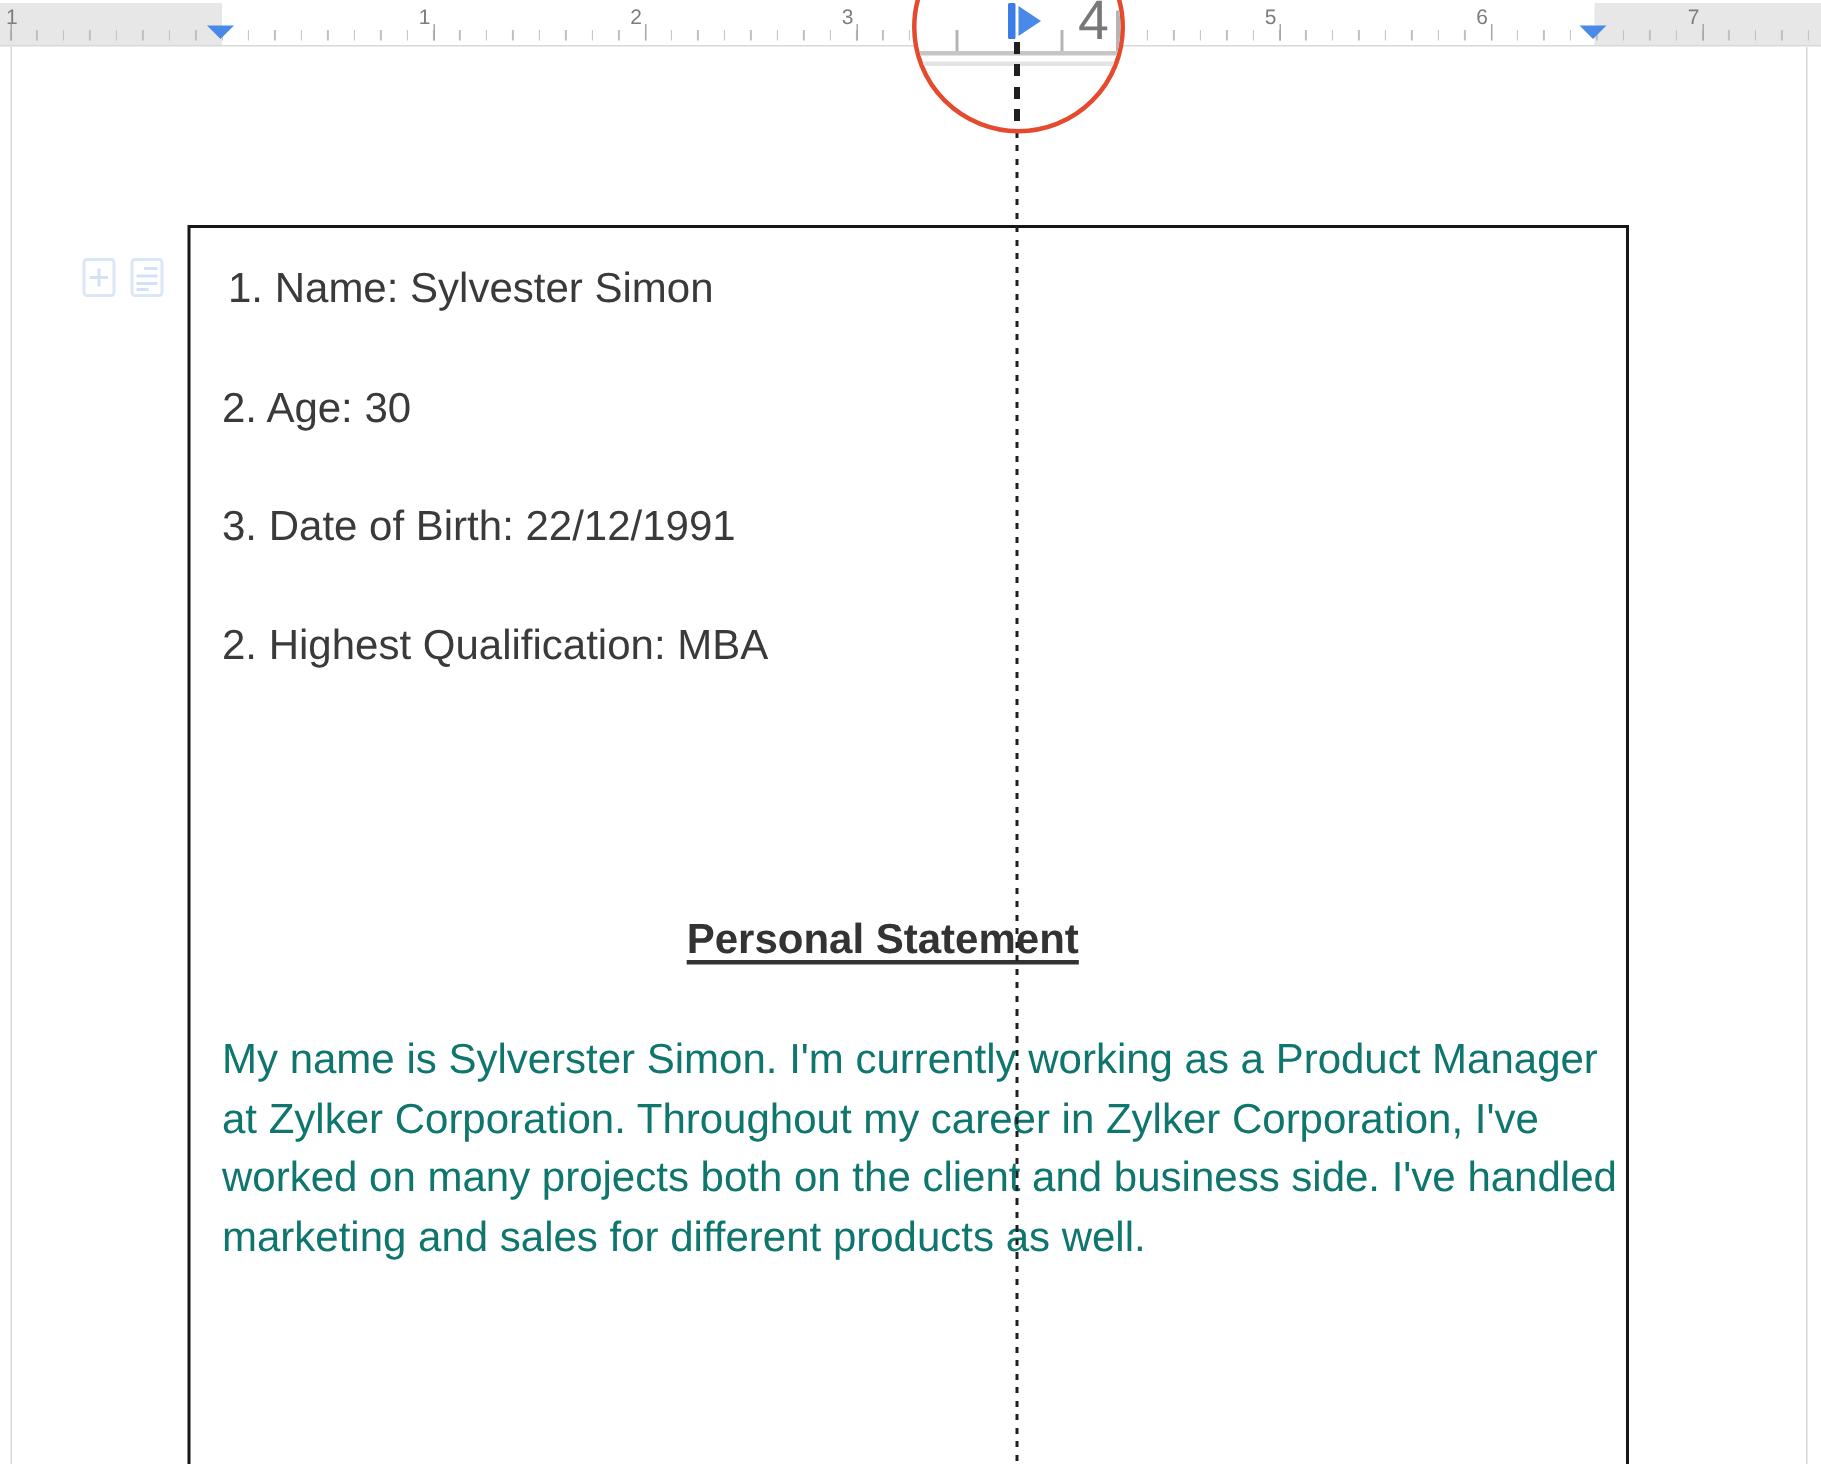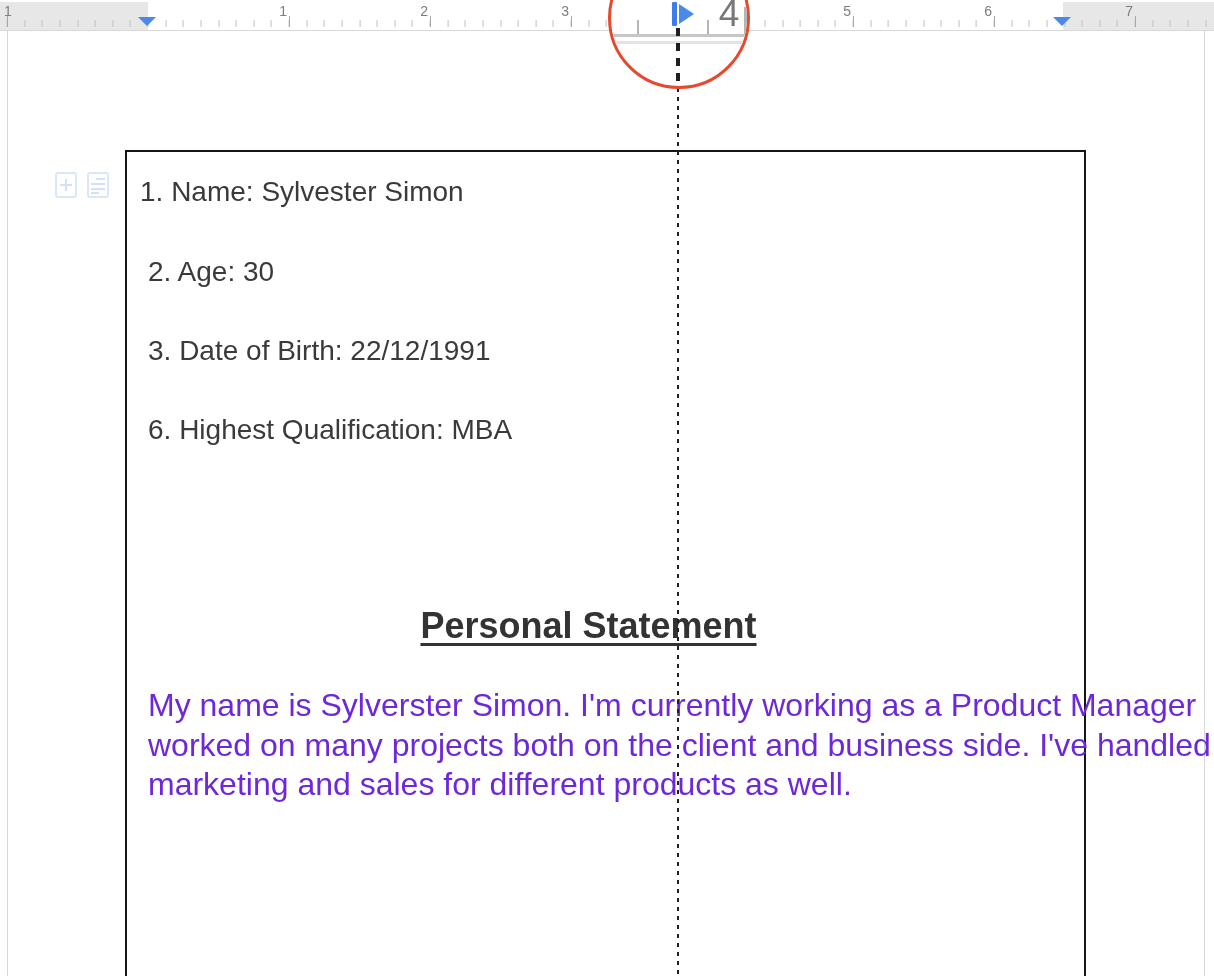--- a/index.html
+++ b/index.html
@@ -31,24 +31,24 @@
   
   .m-icon{position:absolute;width:18px;height:22px;border:2px solid #dbe6f8;
           border-radius:3px;background:#fff;z-index:2;}
   .icon-plus-h{position:absolute;left:3px;top:9.5px;width:12px;height:2.5px;background:#d3e1f7;}
   .icon-plus-v{position:absolute;left:7.5px;top:5px;width:2.5px;height:12px;background:#d3e1f7;}
   .icon-line{position:absolute;height:2.2px;background:#d3e1f7;}
   
   .doc-text{position:absolute;color:#3a3a3a;font-size:28px;line-height:40px;
             white-space:nowrap;z-index:2;}
   .doc-heading{position:absolute;left:148px;top:606px;width:881px;text-align:center;
-    color:#333;font-size:36px;line-height:40px;font-weight:bold;z-index:2;
+    color:#333;font-size:28px;line-height:40px;font-weight:bold;z-index:2;
     text-decoration:underline;text-decoration-thickness:3px;text-underline-offset:5px;}
   .para-line{white-space:nowrap;}
-  .paragraph{position:absolute;left:148px;top:686px;color:#6d28d9;font-size:32px;
+  .paragraph{position:absolute;left:148px;top:686px;color:#0f766e;font-size:28px;
              line-height:39.5px;z-index:2;}
   
   .tab-guide{position:absolute;left:677px;top:88px;width:2px;height:888px;z-index:5;
     background-image:repeating-linear-gradient(to bottom,#1f1f1f 0 4px,transparent 4px 9px);}
   
   .magnifier{position:absolute;left:608px;top:-53px;width:136px;height:136px;
     border:3.5px solid #e64a2e;border-radius:50%;background:#fff;overflow:hidden;
     z-index:10;box-sizing:content-box;}
   .mag-rule-a{position:absolute;left:0;top:84px;width:136px;height:3px;background:#c6c6c6;}
   .mag-rule-b{position:absolute;left:0;top:91px;width:136px;height:3px;background:#e3e3e3;}
@@ -104,29 +104,30 @@
 </div>
 <div class="m-icon" style="left:87px;top:172px">
   <span>
     <span class="icon-line" style="right:2px;top:4px;width:9px"></span>
     <span class="icon-line" style="left:2px;top:9px;width:14px"></span>
     <span class="icon-line" style="left:2px;top:13.5px;width:14px"></span>
     <span class="icon-line" style="left:2px;top:18px;width:8px"></span>
   </span>
 </div>
 
-<div class="doc-text" style="left:140px;top:172px">1. Name: Sylvester Simon</div>
+<div class="doc-text" style="left:152px;top:172px">1. Name: Sylvester Simon</div>
 <div class="doc-text" style="left:148px;top:252px">2. Age: 30</div>
 <div class="doc-text" style="left:148px;top:331px">3. Date of Birth: 22/12/1991</div>
-<div class="doc-text" style="left:148px;top:410px">6. Highest Qualification: MBA</div>
+<div class="doc-text" style="left:148px;top:410px">2. Highest Qualification: MBA</div>
 
 <div class="doc-heading">Personal Statement</div>
 
 <div class="paragraph">
   <div class="para-line">My name is Sylverster Simon. I'm currently working as a Product Manager</div>
+  <div class="para-line">at Zylker Corporation. Throughout my career in Zylker Corporation, I've</div>
   <div class="para-line">worked on many projects both on the client and business side. I've handled</div>
   <div class="para-line">marketing and sales for different products as well.</div>
 </div>
 
 <div class="tab-guide"></div>
 
 <div class="magnifier">
   <div class="mag-rule-a"></div>
   <div class="mag-rule-b"></div>
   <span class="mag-tick" style="left:26px;top:70px;height:14px"></span>

